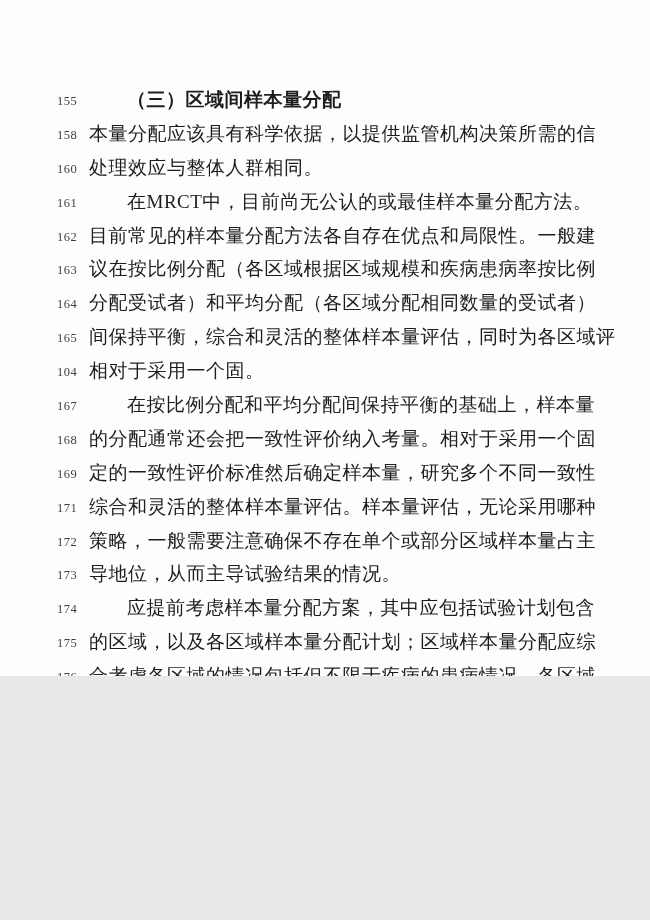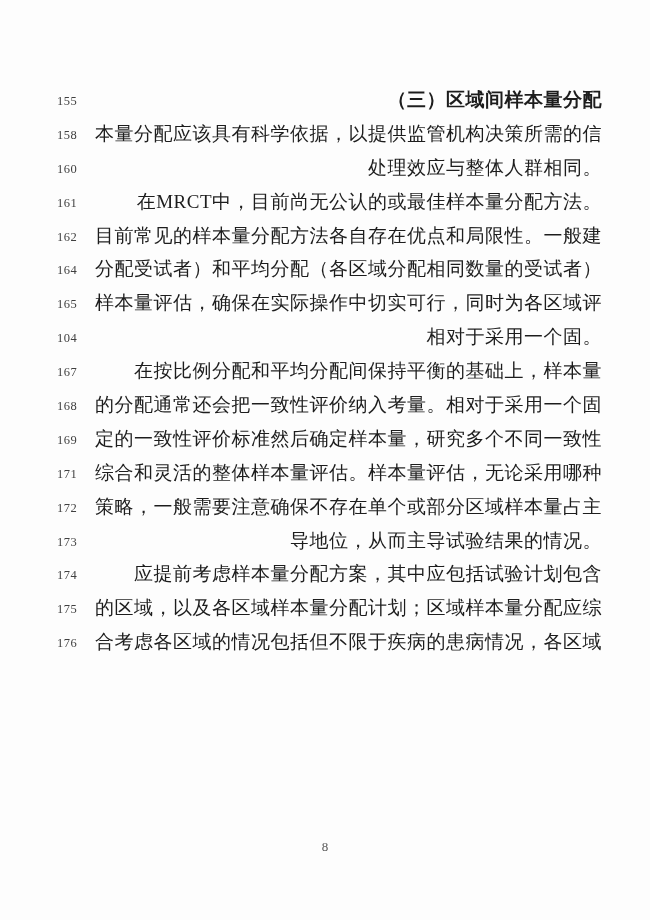--- a/index.html
+++ b/index.html
@@ -3,21 +3,21 @@
 <meta charset="utf-8">
 <style>
   html, body {
     margin: 0;
     padding: 0;
     background: #e8e8e8;
   }
   .page {
     position: relative;
     width: 650px;
-    height: 920px;
+    height: 676px;
     margin: 0 auto;
     background: #fdfdfd;
     overflow: hidden;
     font-family: "Liberation Serif", "DejaVu Serif", serif;
   }
   .text-block {
     position: absolute;
     left: 57px;
     top: 88px;
     width: 545px;
@@ -37,21 +37,20 @@
     color: #3f3f3f;
     font-family: "Liberation Serif", "DejaVu Serif", serif;
   }
   .line-text {
     flex: 1 1 auto;
     font-size: 19px;
     line-height: 24px;
     letter-spacing: 0.5px;
     color: #1d1d1d;
     white-space: nowrap;
-    text-align: right;
   }
   .line.indent .line-text {
     padding-left: 38px;
   }
   .line.heading .line-text {
     font-weight: bold;
   }
   .page-number {
     position: absolute;
     top: 839px;
@@ -82,26 +81,30 @@
       </div>
       <div class="line indent">
         <span class="line-number">161</span>
         <span class="line-text">在MRCT中，目前尚无公认的或最佳样本量分配方法。</span>
       </div>
       <div class="line">
         <span class="line-number">162</span>
         <span class="line-text">目前常见的样本量分配方法各自存在优点和局限性。一般建</span>
       </div>
       <div class="line">
+        <span class="line-number">163</span>
+        <span class="line-text">议在按比例分配（各区域根据区域规模和疾病患病率按比例</span>
+      </div>
+      <div class="line">
         <span class="line-number">164</span>
         <span class="line-text">分配受试者）和平均分配（各区域分配相同数量的受试者）</span>
       </div>
       <div class="line">
         <span class="line-number">165</span>
-        <span class="line-text">样本量评估，确保在实际操作中切实可行，同时为各区域评</span>
+        <span class="line-text">间保持平衡，综合和灵活的整体样本量评估，同时为各区域评</span>
       </div>
       <div class="line">
         <span class="line-number">104</span>
         <span class="line-text">相对于采用一个固。</span>
       </div>
       <div class="line indent">
         <span class="line-number">167</span>
         <span class="line-text">在按比例分配和平均分配间保持平衡的基础上，样本量</span>
       </div>
       <div class="line">

